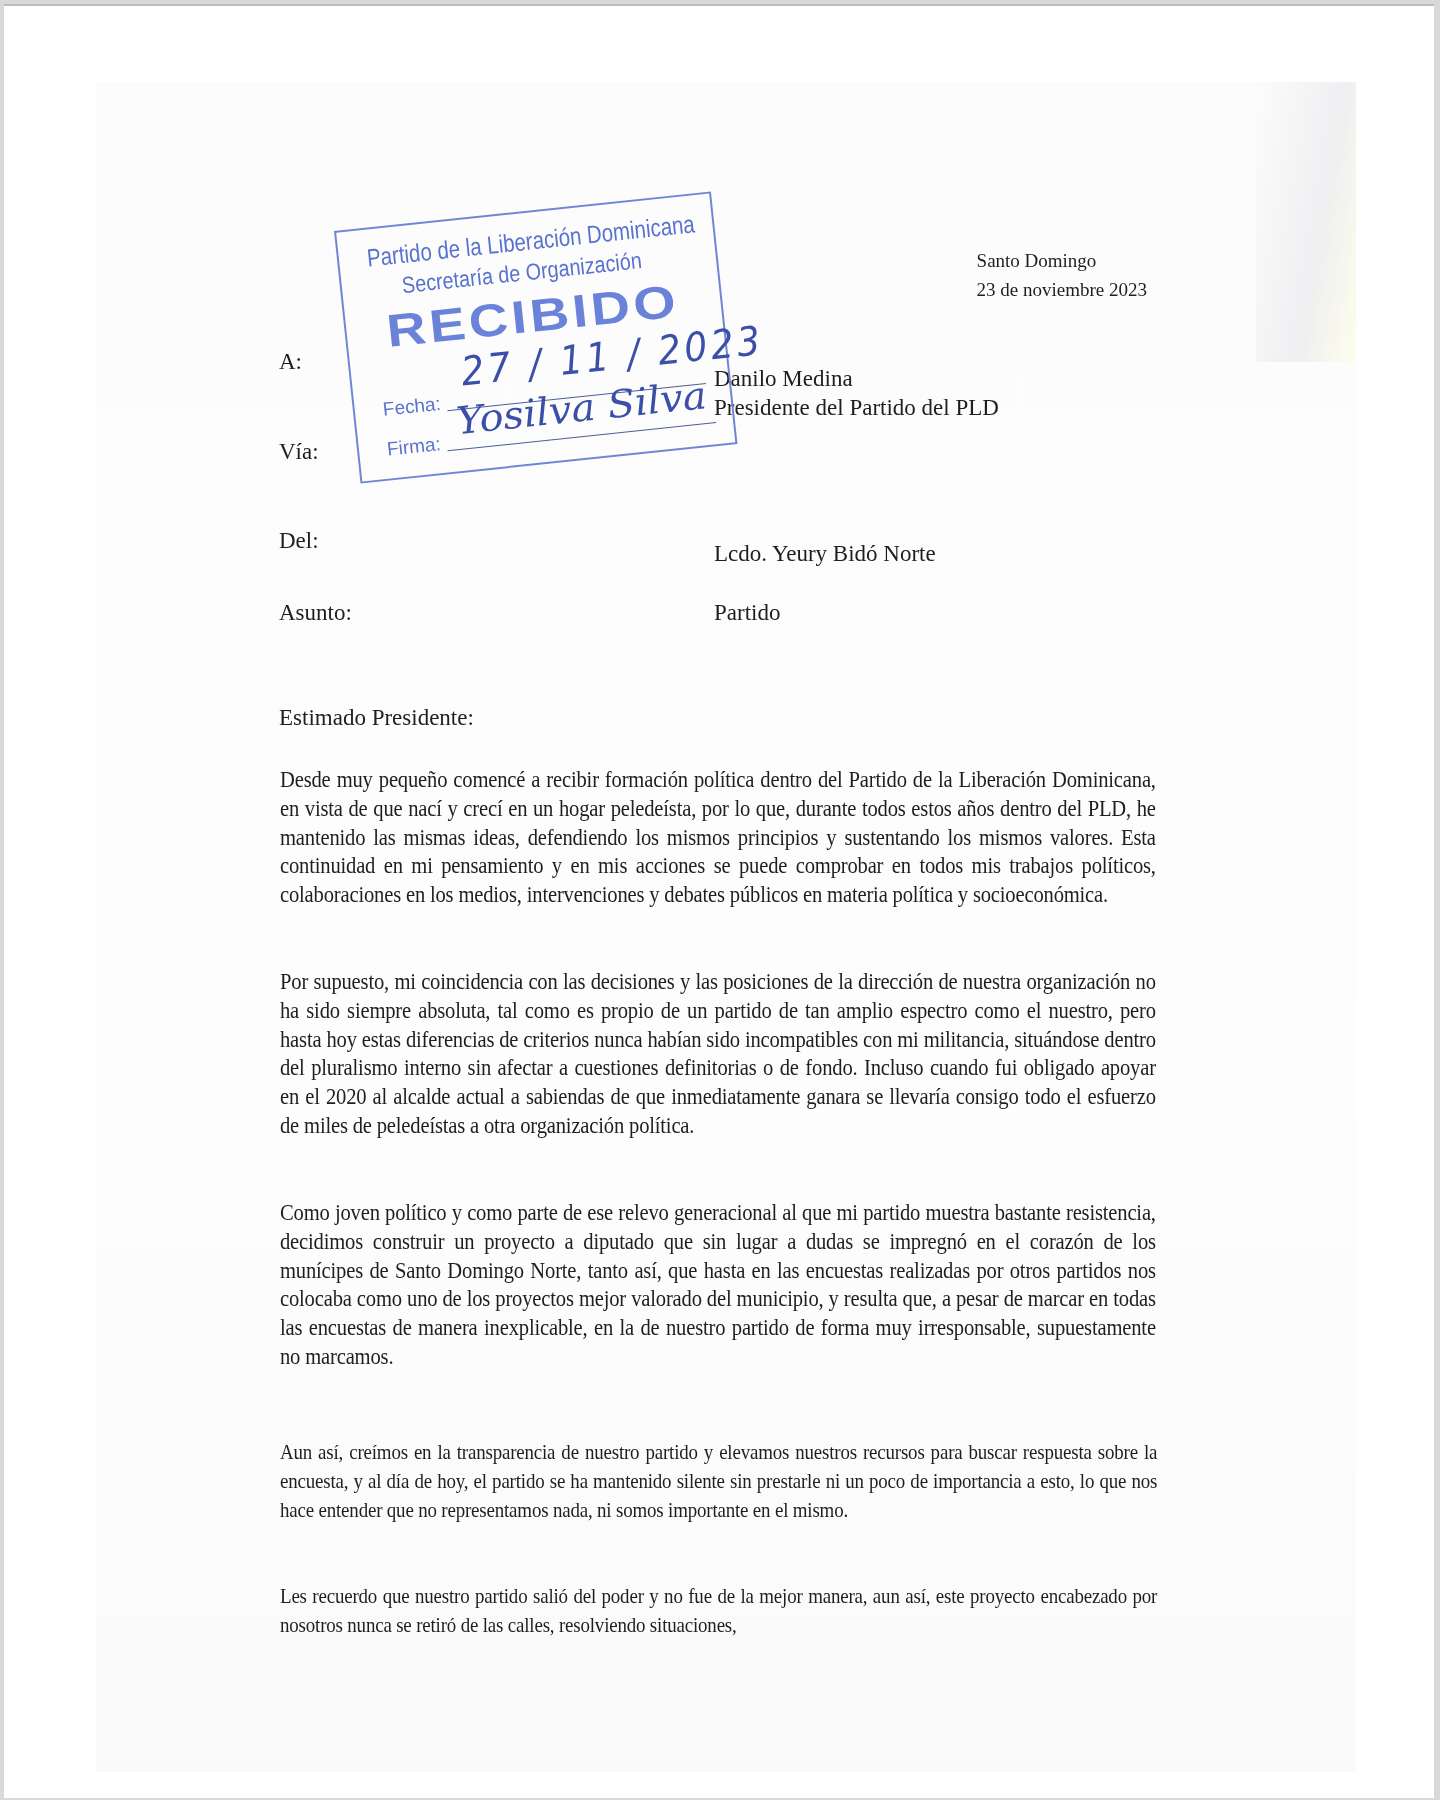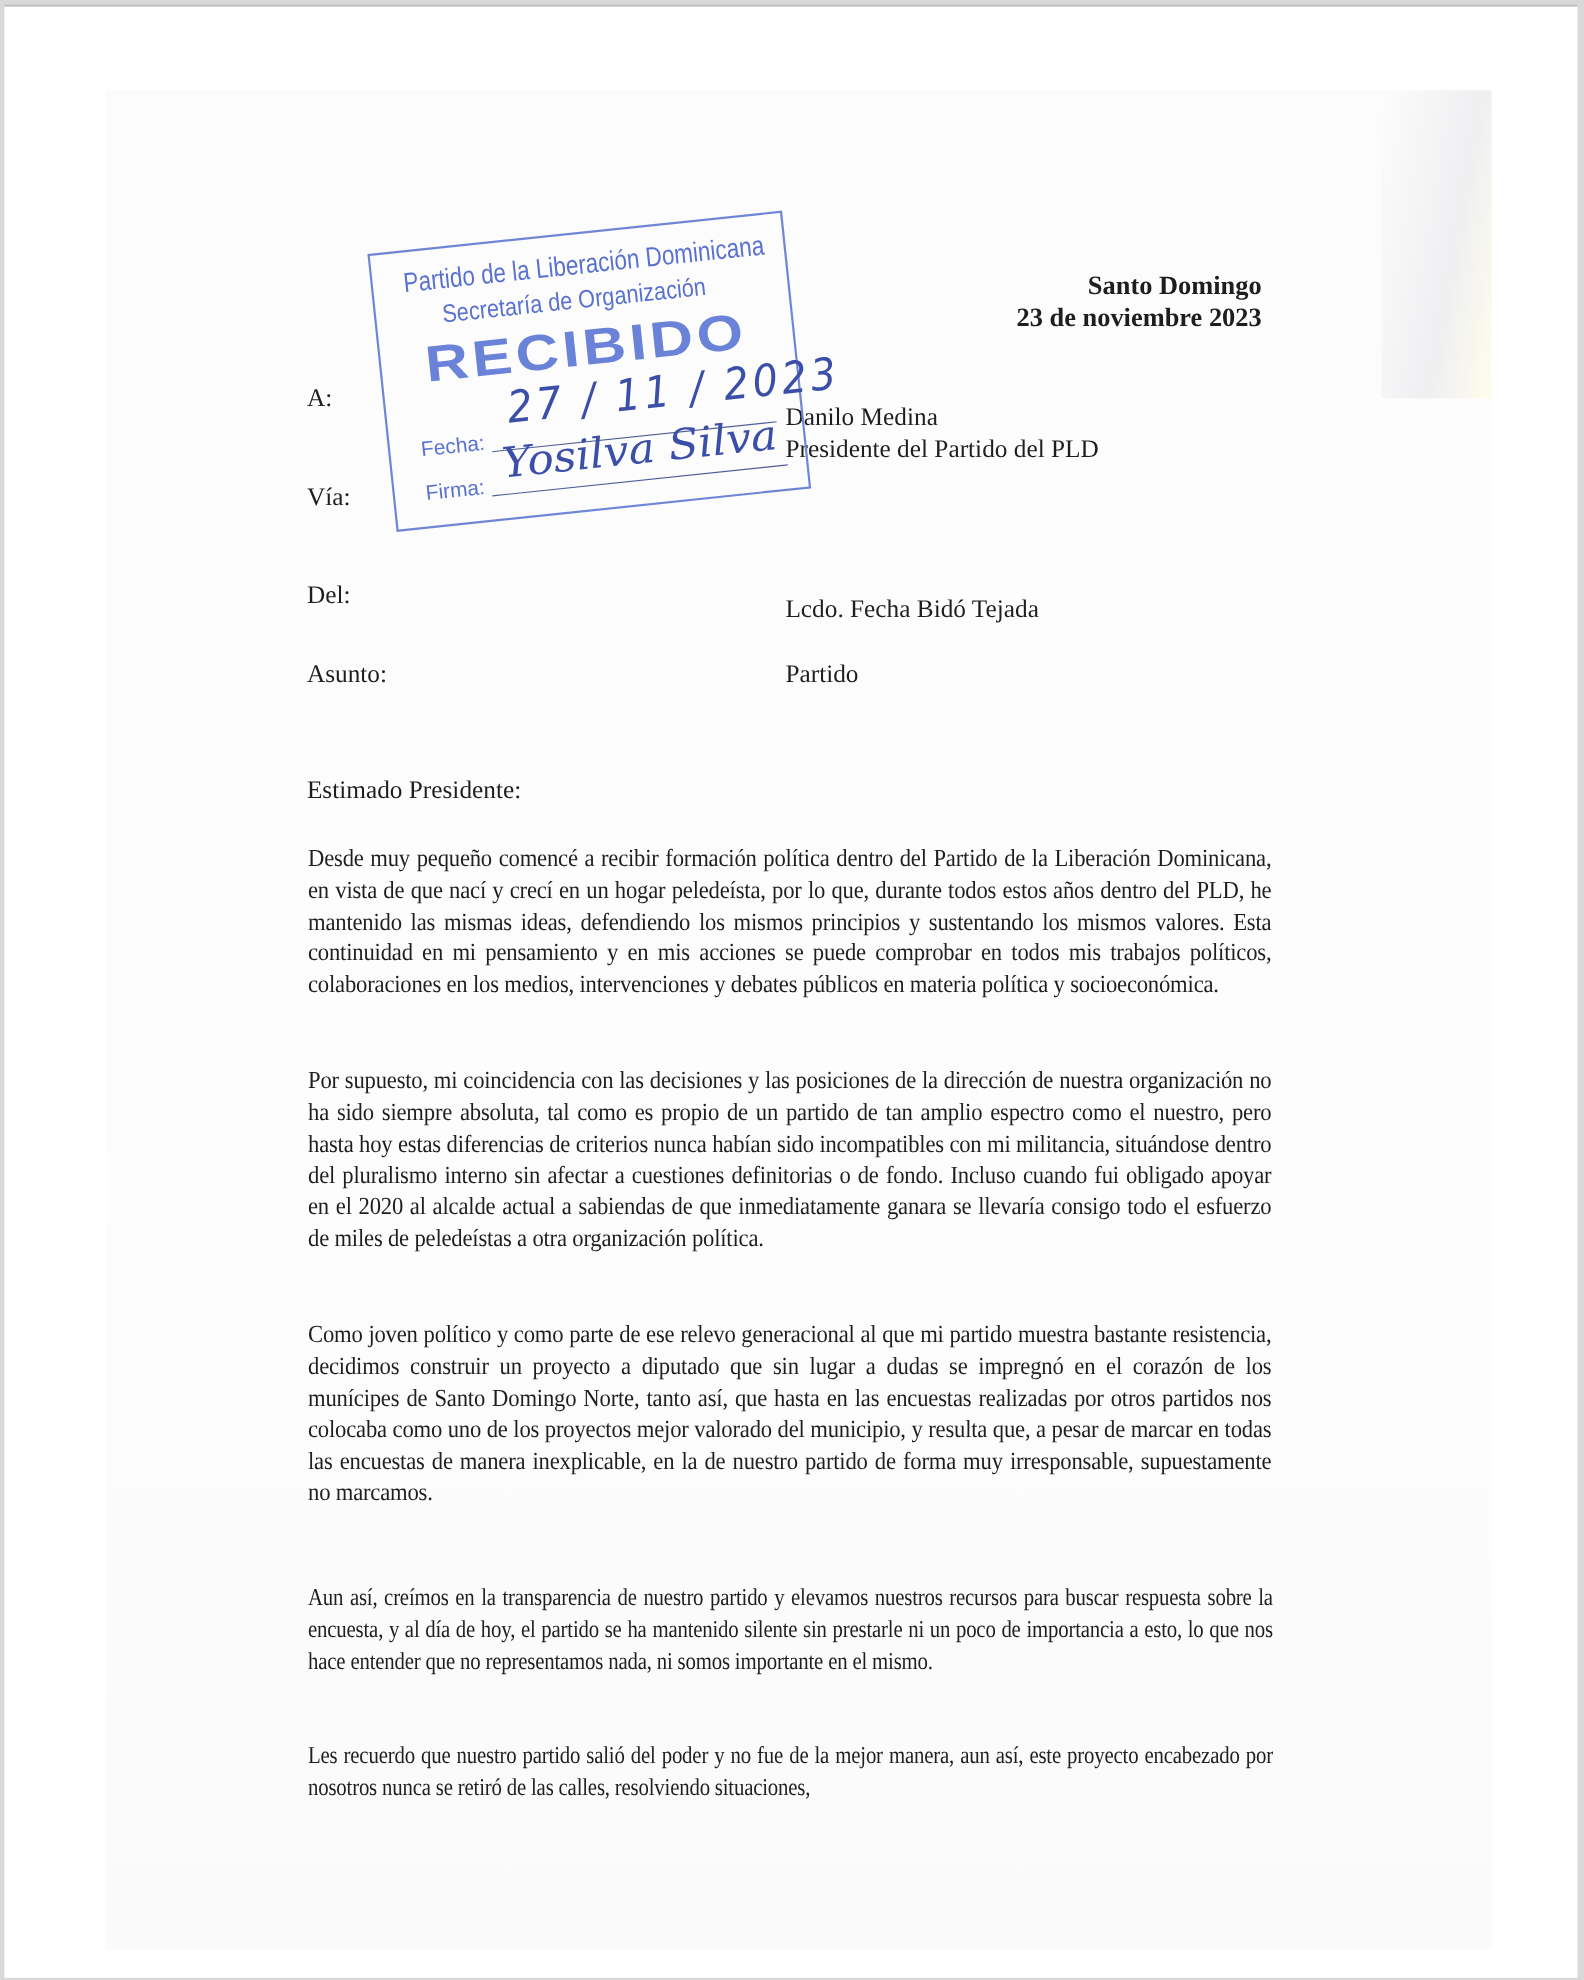--- a/index.html
+++ b/index.html
@@ -16,22 +16,22 @@
     }
     .scan {
       position: absolute; left: 92px; top: 76px; width: 1260px; height: 1690px;
       background: linear-gradient(180deg, #fcfcfc 0%, #fdfdfd 60%, #fafafa 100%);
     }
     .scan-shadow {
       position: absolute; right: 0; top: 0; width: 100px; height: 280px;
       background: linear-gradient(100deg, rgba(240,240,240,0) 0%, rgba(236,235,238,0.8) 60%, rgba(255,255,220,0.5) 100%);
     }
     .place-date {
-      position: absolute; right: 287px; top: 240px; text-align: right;
-      font-size: 24px; line-height: 29px; font-weight: bold;
+      position: absolute; right: 287px; top: 240px; text-align: left;
+      font-size: 19px; line-height: 29px;
     }
     .label { position: absolute; left: 275px; font-size: 23px; }
     .value { position: absolute; left: 698px; font-size: 23px; line-height: 29px; margin-left: 12px; }
     .salutation { position: absolute; left: 275px; top: 699px; font-size: 23px; }
     .para {
       position: absolute; left: 276px; width: 876px;
       font-size: 22.4px; line-height: 28.8px;
       text-align: justify; text-align-last: left;
       letter-spacing: -0.2px;
       transform: scaleX(0.92); transform-origin: left top;
@@ -79,21 +79,21 @@
 
   <div class="label" style="top:343px">A:</div>
   <div class="value" style="top:358px">
     <div>Danilo Medina</div>
     <div>Presidente del Partido del PLD</div>
   </div>
 
   <div class="label" style="top:433px">Vía:</div>
 
   <div class="label" style="top:522px">Del:</div>
-  <div class="value" style="top:533px">Lcdo. Fecha Bidó Tejada</div>
+  <div class="value" style="top:533px">Lcdo. Yeury Bidó Norte</div>
 
   <div class="label" style="top:594px">Asunto:</div>
   <div class="value" style="top:592px">Partido</div>
 
   <div class="salutation">Estimado Presidente:</div>
 
   <div class="para p1" style="top:760px">Desde muy pequeño comencé a recibir formación política dentro del Partido de la Liberación Dominicana, en vista de que nací y crecí en un hogar peledeísta, por lo que, durante todos estos años dentro del PLD, he mantenido las mismas ideas, defendiendo los mismos principios y sustentando los mismos valores. Esta continuidad en mi pensamiento y en mis acciones se puede comprobar en todos mis trabajos políticos, colaboraciones en los medios, intervenciones y debates públicos en materia política y socioeconómica.</div>
   <div class="para p2" style="top:962px">Por supuesto, mi coincidencia con las decisiones y las posiciones de la dirección de nuestra organización no ha sido siempre absoluta, tal como es propio de un partido de tan amplio espectro como el nuestro, pero hasta hoy estas diferencias de criterios nunca habían sido incompatibles con mi militancia, situándose dentro del pluralismo interno sin afectar a cuestiones definitorias o de fondo. Incluso cuando fui obligado apoyar en el 2020 al alcalde actual a sabiendas de que inmediatamente ganara se llevaría consigo todo el esfuerzo de miles de peledeístas a otra organización política.</div>
   <div class="para p3" style="top:1193px">Como joven político y como parte de ese relevo generacional al que mi partido muestra bastante resistencia, decidimos construir un proyecto a diputado que sin lugar a dudas se impregnó en el corazón de los munícipes de Santo Domingo Norte, tanto así, que hasta en las encuestas realizadas por otros partidos nos colocaba como uno de los proyectos mejor valorado del municipio, y resulta que, a pesar de marcar en todas las encuestas de manera inexplicable, en la de nuestro partido de forma muy irresponsable, supuestamente no marcamos.</div>
   <div class="para p4" style="top:1432px">Aun así, creímos en la transparencia de nuestro partido y elevamos nuestros recursos para buscar respuesta sobre la encuesta, y al día de hoy, el partido se ha mantenido silente sin prestarle ni un poco de importancia a esto, lo que nos hace entender que no representamos nada, ni somos importante en el mismo.</div>

